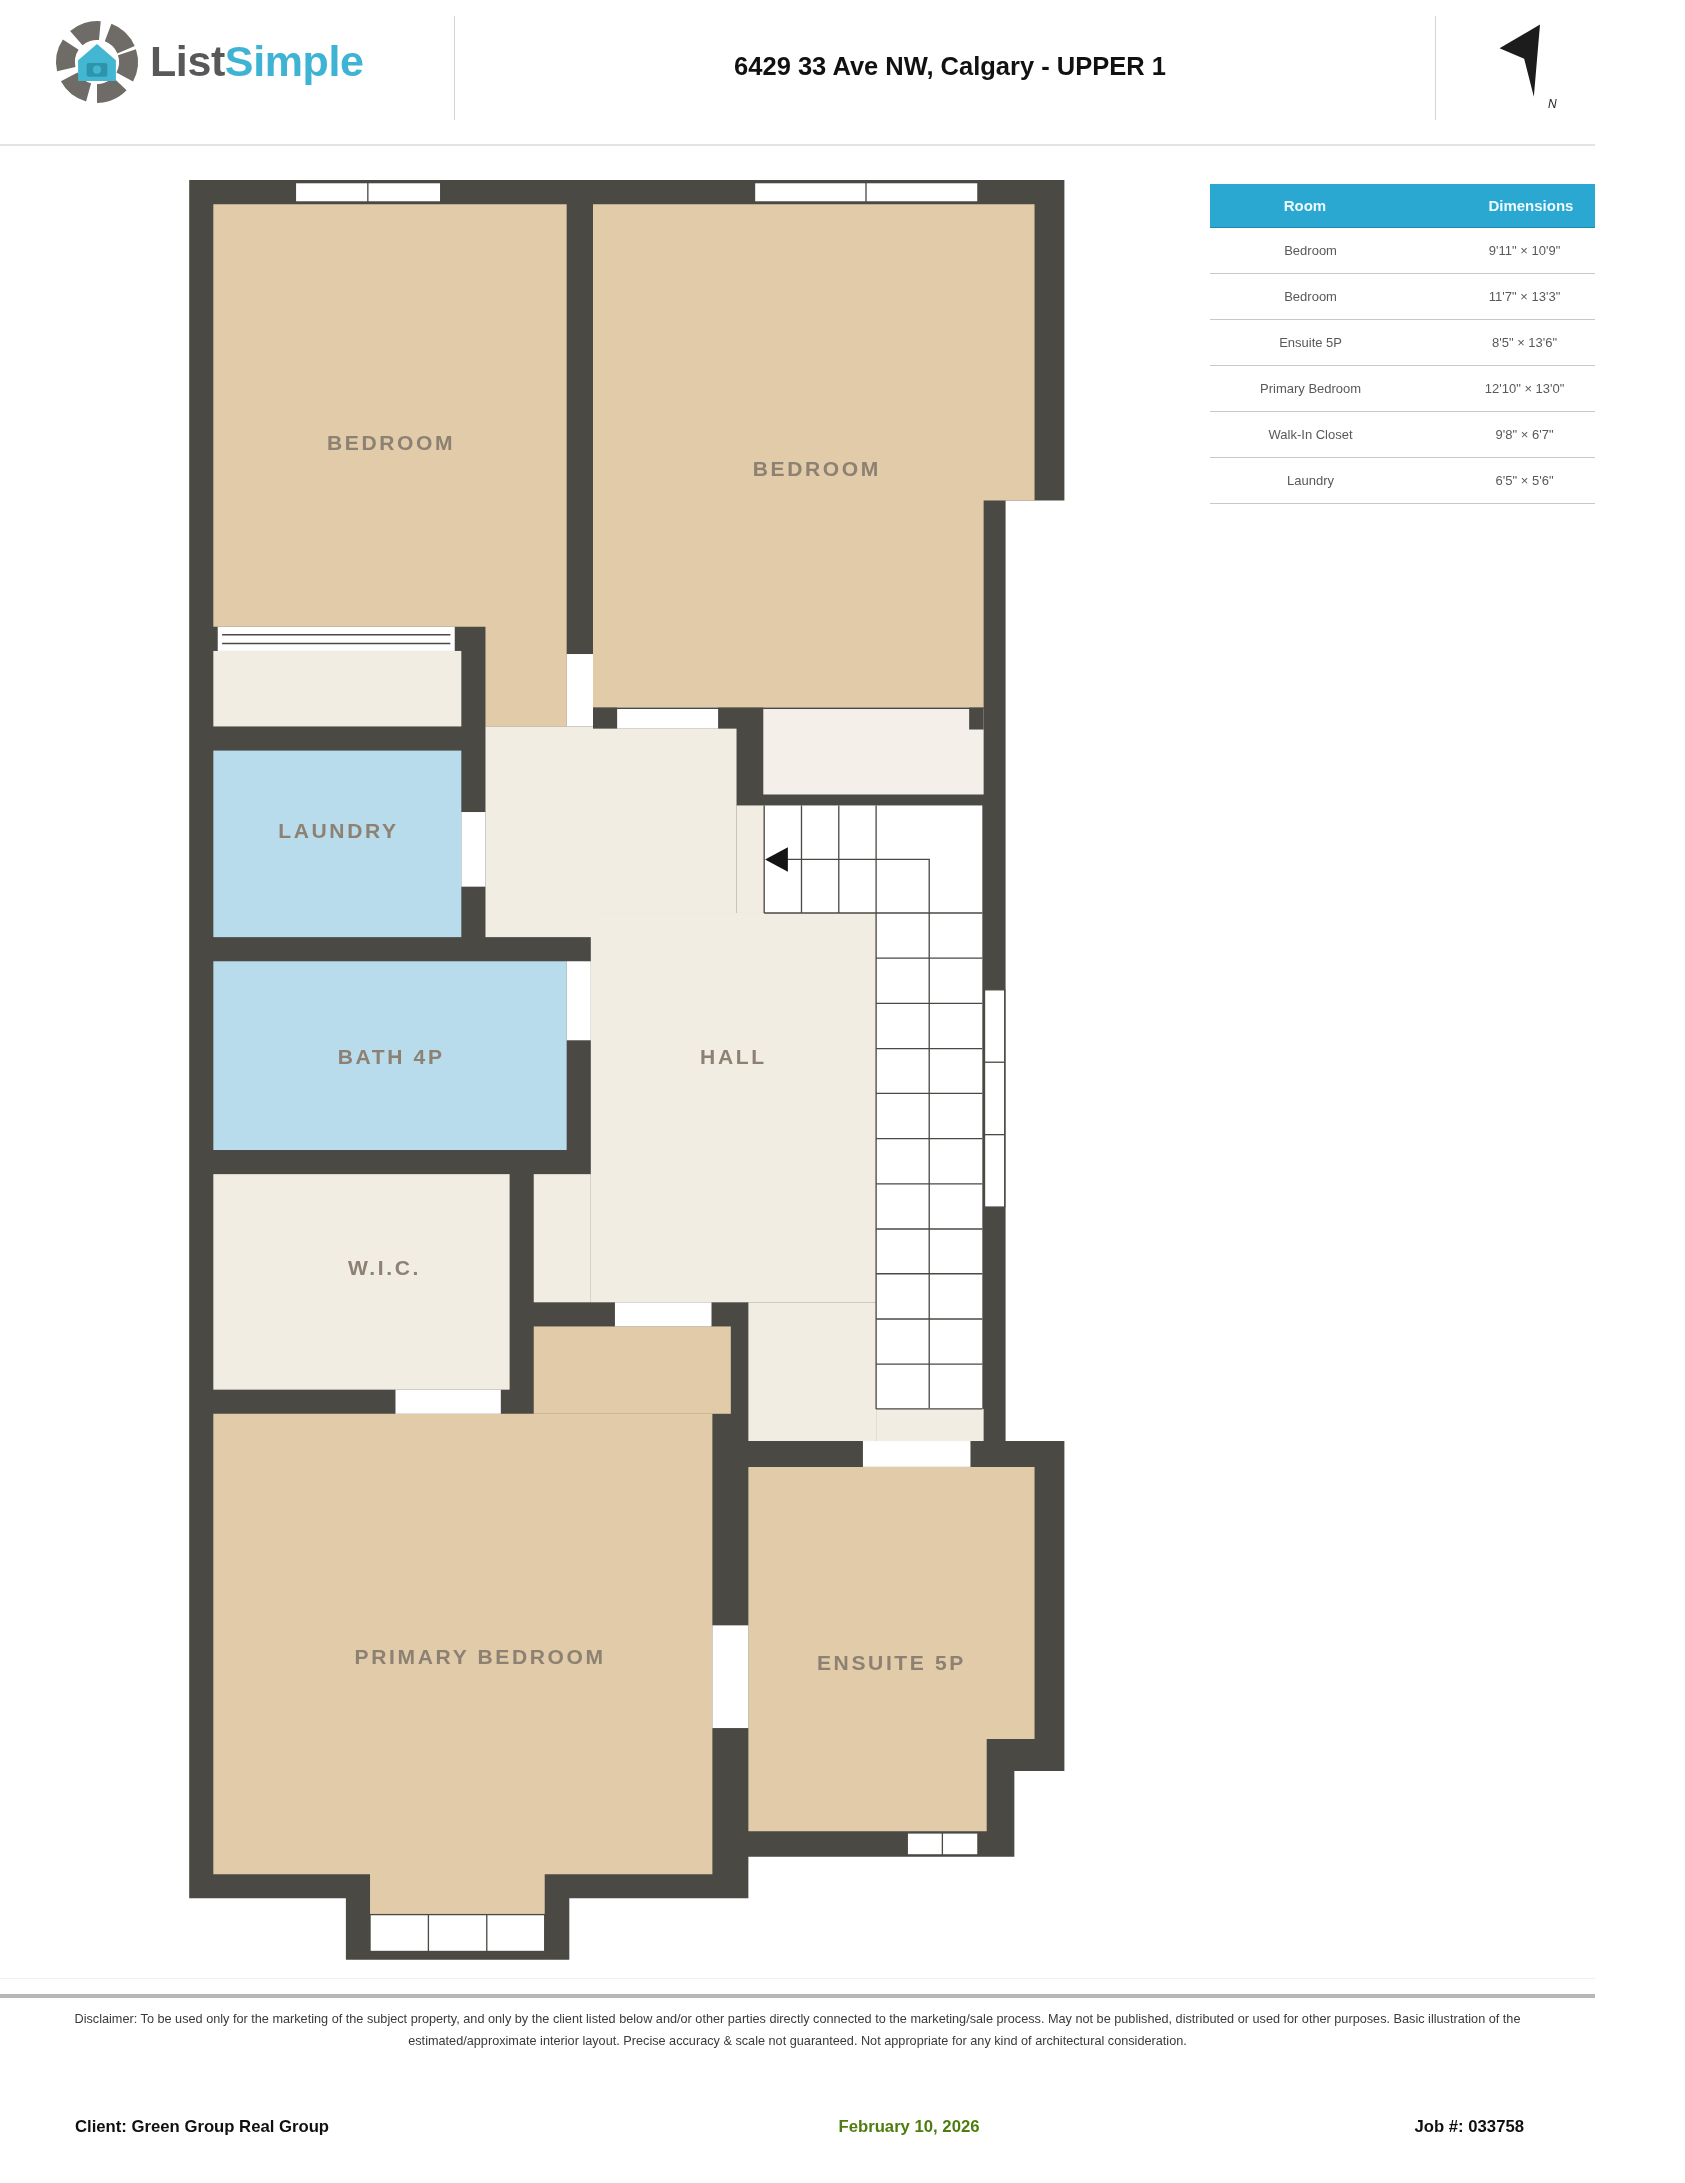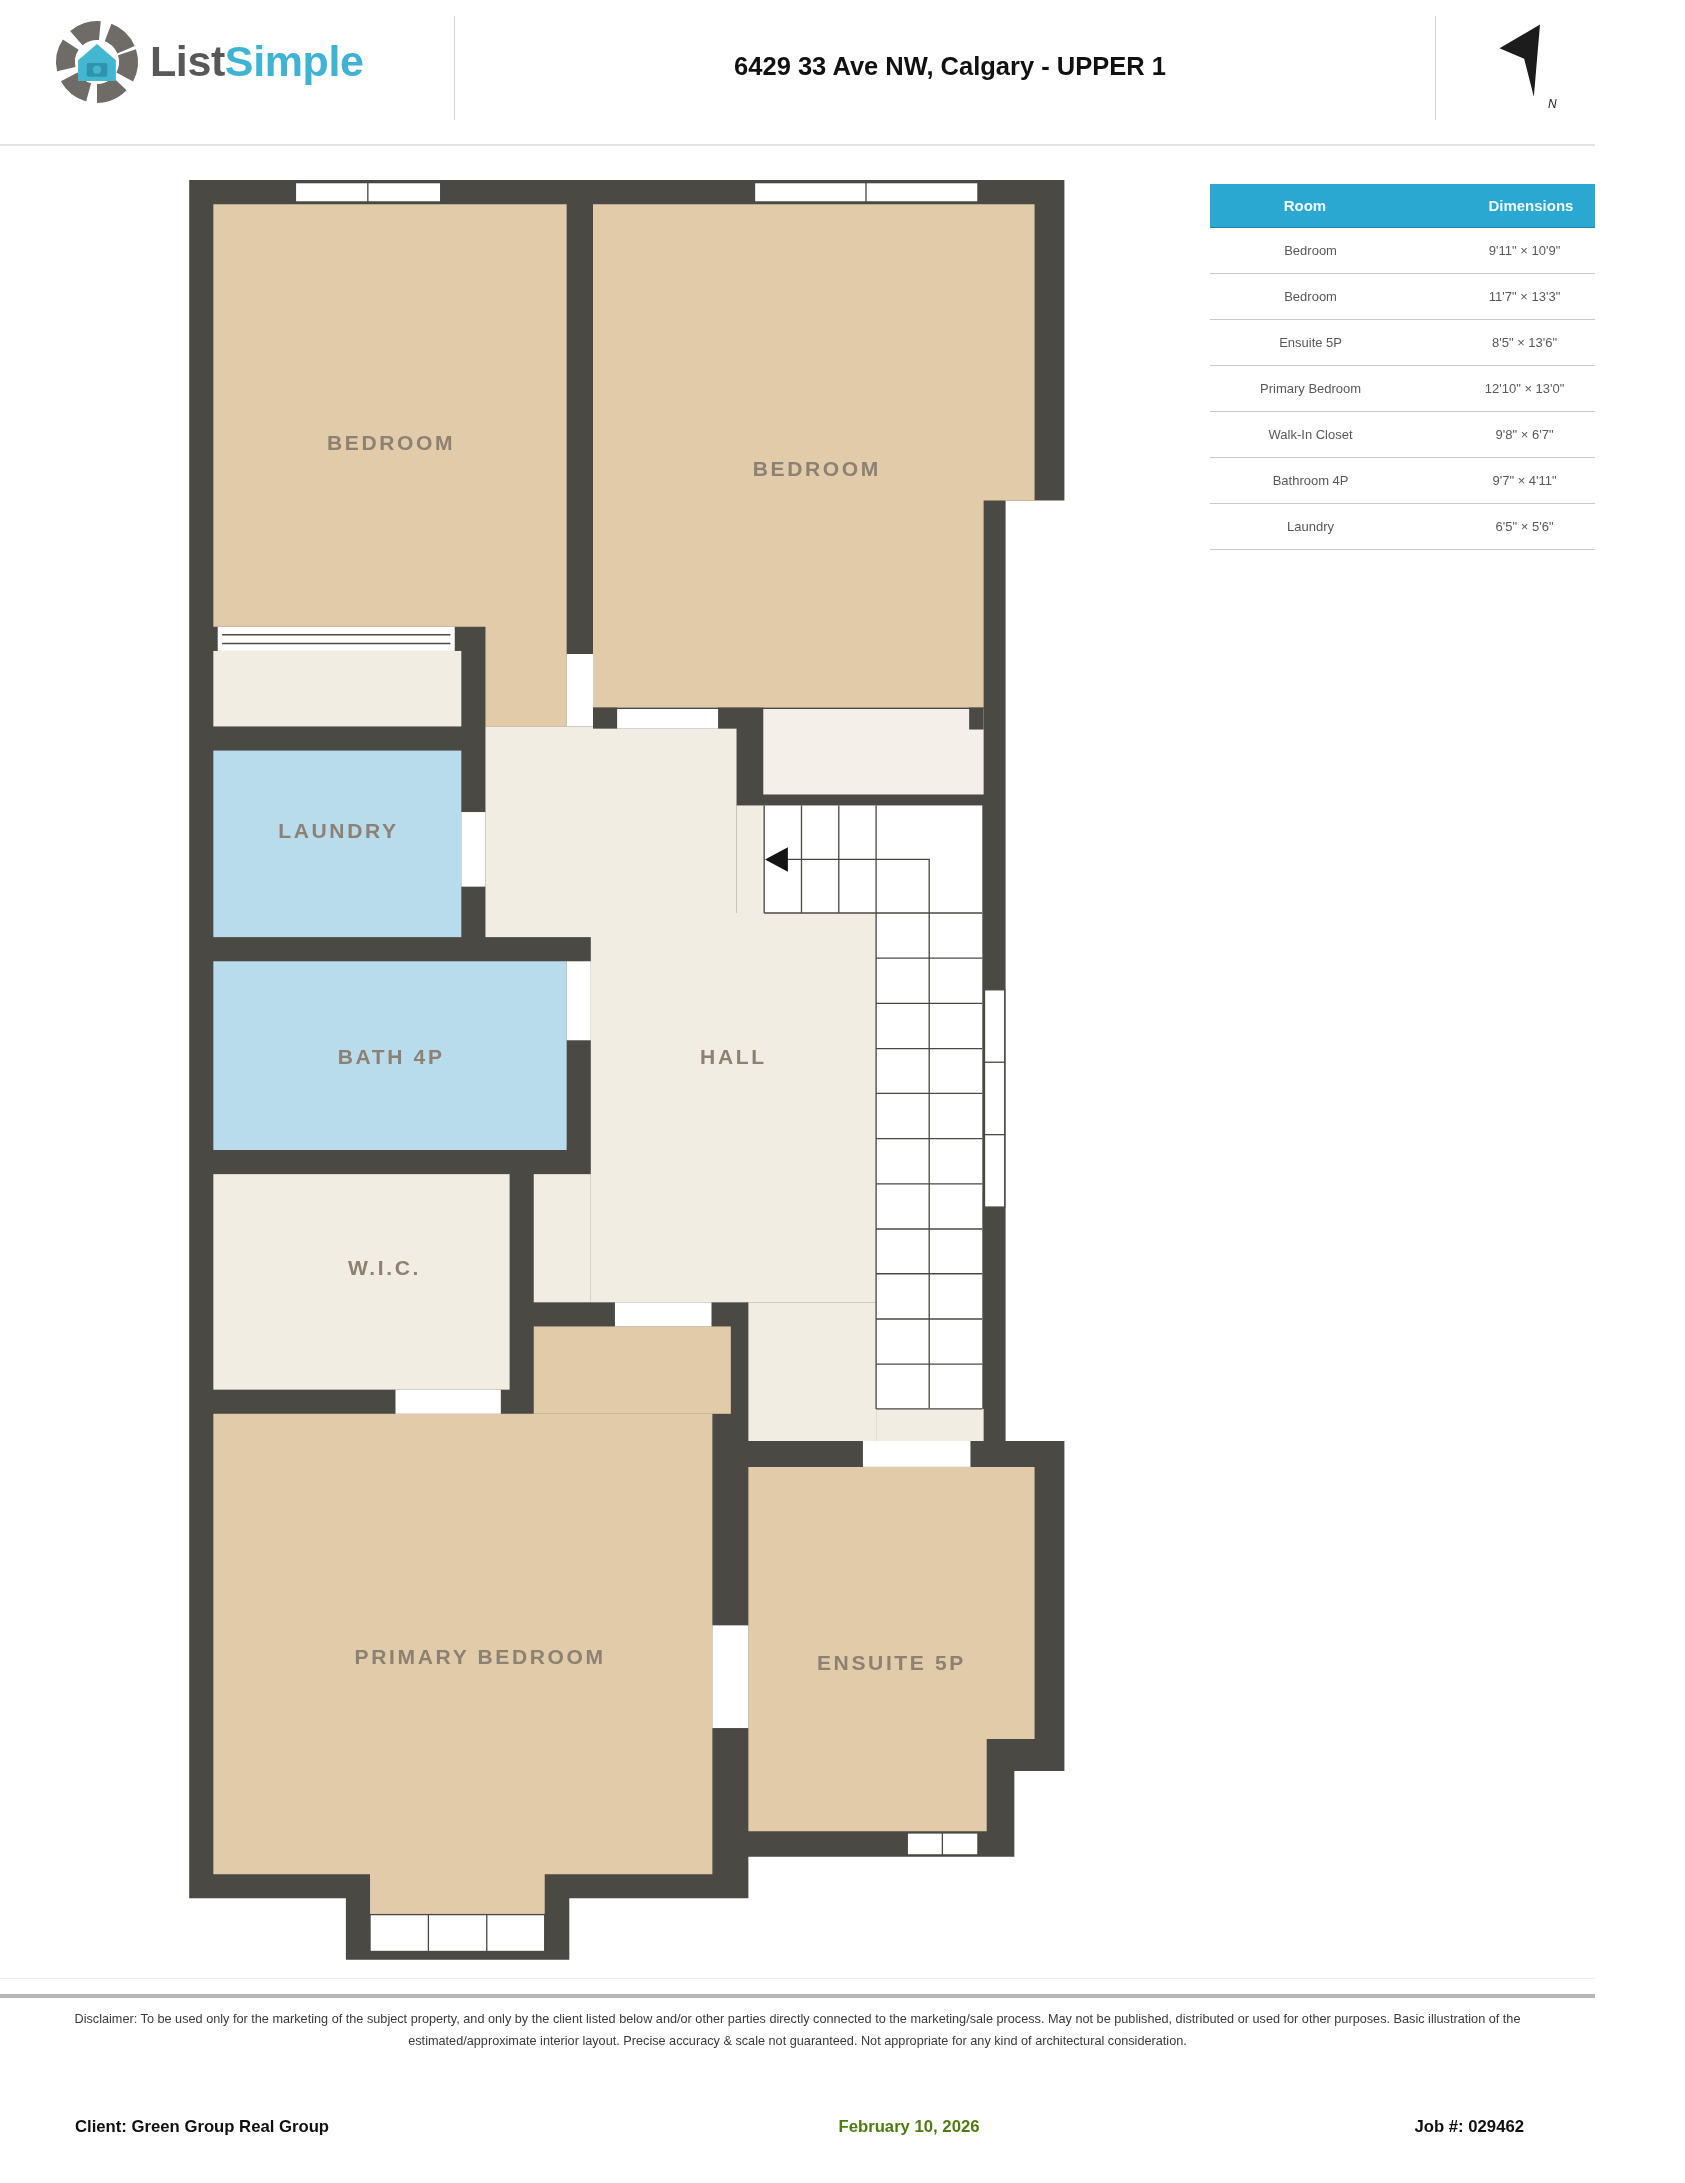--- a/index.html
+++ b/index.html
@@ -199,30 +199,26 @@
     </div>
     <div class="rt-row">
       <span class="rt-c1">Primary Bedroom</span>
       <span class="rt-c2">12'10" × 13'0"</span>
     </div>
     <div class="rt-row">
       <span class="rt-c1">Walk-In Closet</span>
       <span class="rt-c2">9'8" × 6'7"</span>
     </div>
     <div class="rt-row">
-      <span class="rt-c1">Bathroom 4P</span>
-      <span class="rt-c2">9'7" × 4'11"</span>
-    </div>
-    <div class="rt-row">
       <span class="rt-c1">Laundry</span>
       <span class="rt-c2">6'5" × 5'6"</span>
     </div>
   </div>
 
   <div class="hrule hrule-light"></div>
   <div class="hrule hrule-bottom"></div>
   <p class="disclaimer">Disclaimer: To be used only for the marketing of the subject property, and only by the client listed below and/or other parties directly connected to the marketing/sale process. May not be published, distributed or used for other purposes. Basic illustration of the estimated/approximate interior layout. Precise accuracy &amp; scale not guaranteed. Not appropriate for any kind of architectural consideration.</p>
   <span class="f-client">Client: Green Group Real Group</span>
   <span class="f-date">February 10, 2026</span>
-  <span class="f-job">Job #: 029462</span>
+  <span class="f-job">Job #: 033758</span>
 
 </div>
 
 
 </body></html>

